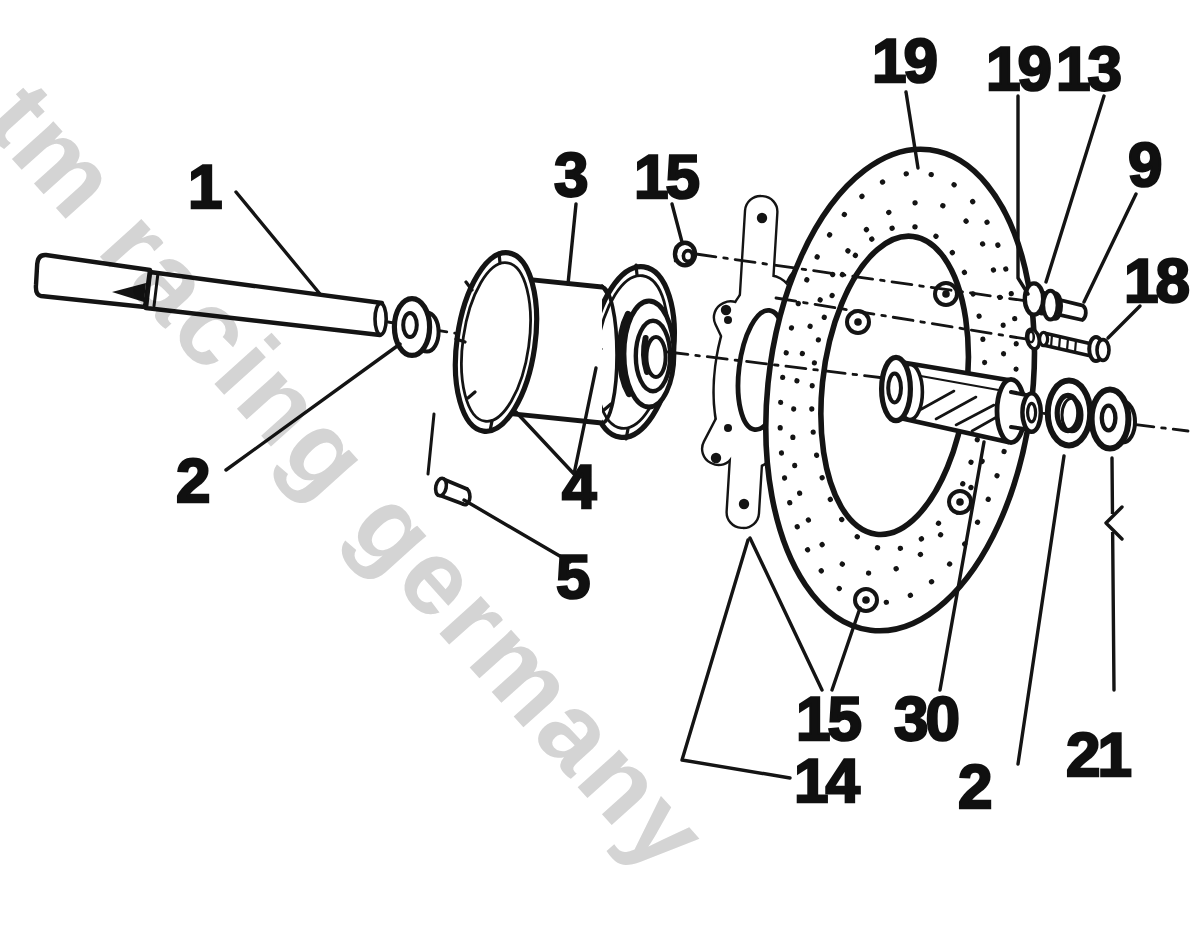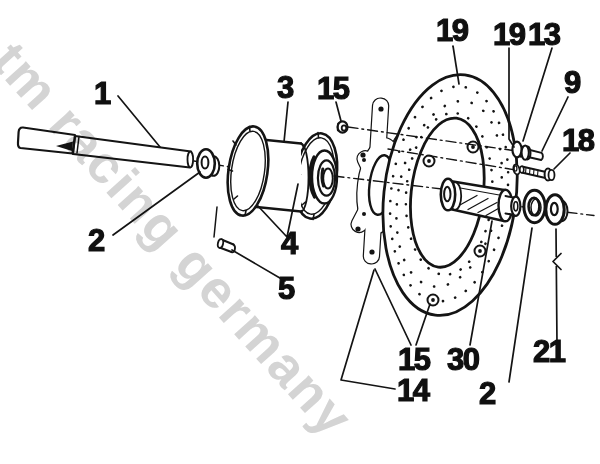--- a/index.html
+++ b/index.html
@@ -201,16 +201,16 @@
   <div class="callout" style="left:493px;top:19px">19</div>
   <div class="callout" style="left:528px;top:19px">13</div>
   <div class="callout" style="left:564px;top:67px">9</div>
   <div class="callout" style="left:562px;top:125px">18</div>
   <div class="callout" style="left:281px;top:228px">4</div>
   <div class="callout" style="left:278px;top:273px">5</div>
   <div class="callout" style="left:398px;top:344px">15</div>
   <div class="callout" style="left:447px;top:344px">30</div>
   <div class="callout" style="left:397px;top:375px">14</div>
   <div class="callout" style="left:479px;top:378px">2</div>
-  <div class="callout" style="left:533px;top:336px">21</div>
+  <div class="callout" style="left:533px;top:362px">21</div>
 
   <div class="watermark">tm racing germany</div>
 </div>
 
 </body></html>

